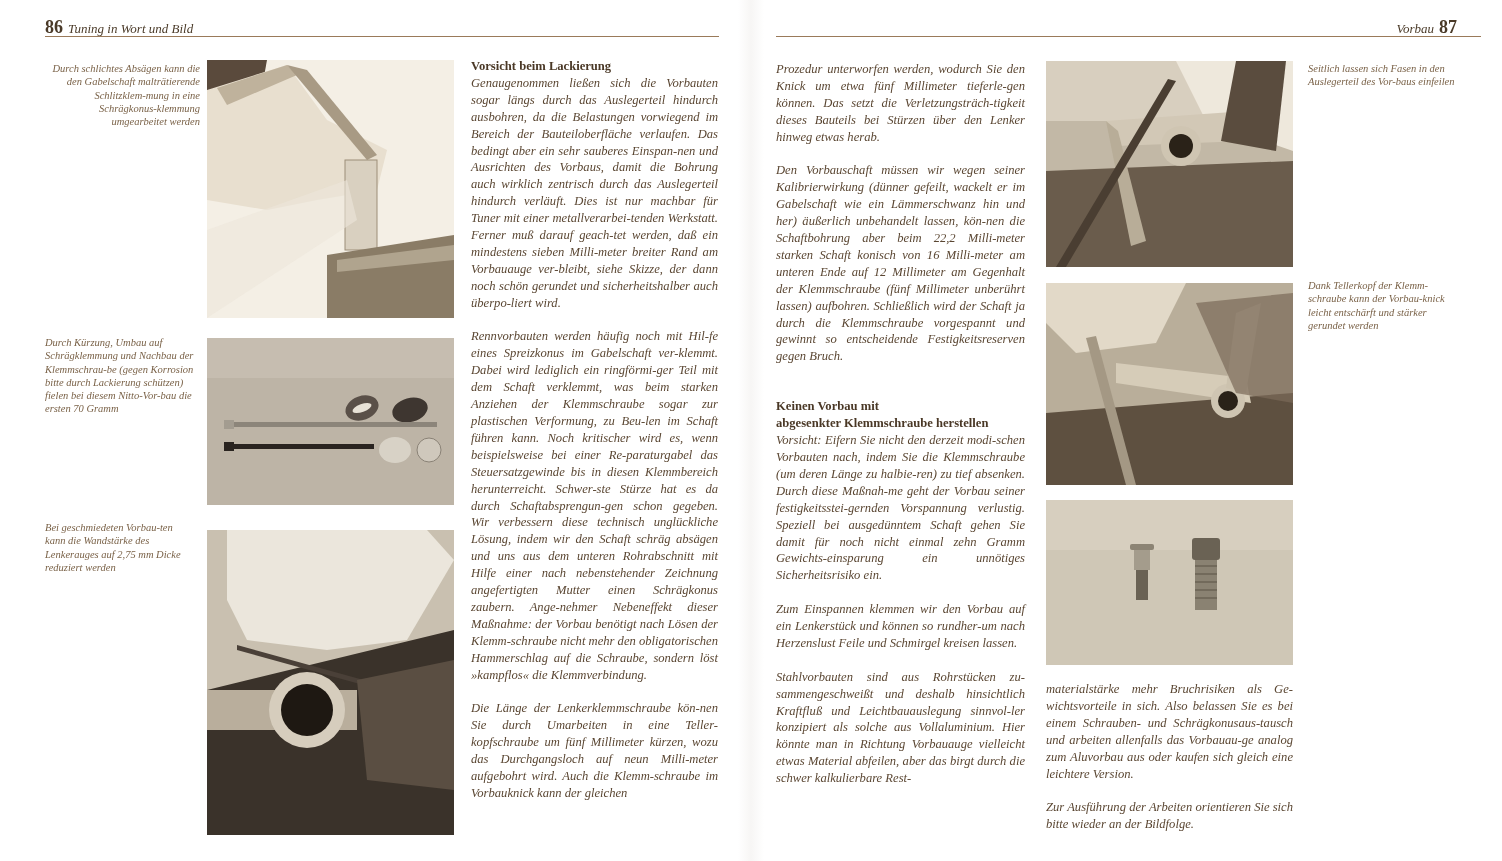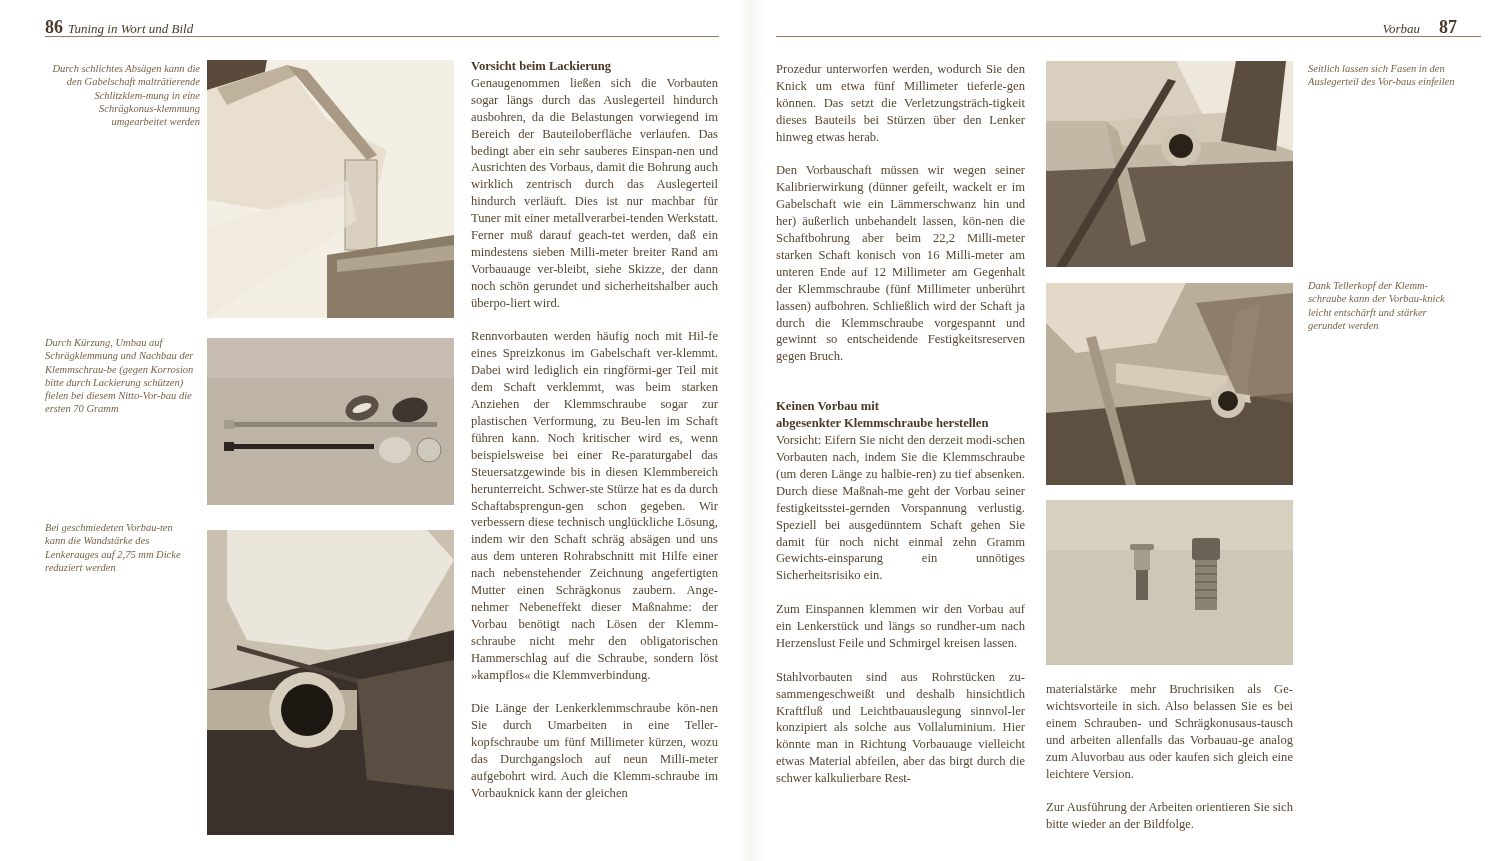--- a/index.html
+++ b/index.html
@@ -13,35 +13,35 @@
     .page { position: absolute; top: 0; height: 861px; }
     .page-left { left: 0; width: 750px; }
     .page-right { left: 752px; width: 750px; }
 
     .running-head { position: absolute; top: 17px; font-size: 13px; color: #4a3a28; white-space: nowrap; }
     .running-head .num { font-weight: bold; font-size: 18px; }
     .running-head .title { font-style: italic; text-align: center; }
     .page-left .running-head { left: 45px; }
     .page-left .running-head .title { margin-left: 5px; }
     .page-right .running-head { right: 45px; }
-    .page-right .running-head .title { margin-right: 19px; }
+    .page-right .running-head .title { margin-right: 5px; }
 
     .rule { position: absolute; top: 36px; height: 1px; background: #9a7a5a; }
     .page-left .rule { left: 45px; width: 674px; }
     .page-right .rule { left: 24px; width: 705px; }
 
     .caption {
       position: absolute; font-style: italic; font-size: 10.5px; line-height: 13.3px;
       color: #7a6248;
     }
     .body-col {
       position: absolute; font-size: 12.6px; line-height: 16.9px; color: #5a4632;
       text-align: justify; hyphens: manual;
     }
-    .body-col p { margin: 0 0 16.9px 0; }
+    .body-col p { margin: 0 0 16.9px 0; font-style: italic; }
     .body-col h3 { margin: 0; font-size: 12.6px; line-height: 16.9px; font-weight: bold; color: #4a3826; }
 
     .photo { position: absolute; overflow: hidden; }
     .photo svg { display: block; width: 100%; height: 100%; }
     .gutter {
       position: absolute; left: 738px; top: 0; width: 26px; height: 861px;
       background: linear-gradient(90deg, rgba(0,0,0,0) 0%, rgba(120,100,80,0.06) 50%, rgba(0,0,0,0) 100%);
     }
   </style>
 </head>
@@ -115,21 +115,21 @@
     <span class="title">Vorbau</span><span class="num">87</span>
   </div>
   <div class="rule"></div>
 
   <div class="body-col" style="left:24px; top:61px; width:249px;">
     <p>Prozedur unterworfen werden, wodurch Sie den Knick um etwa fünf Millimeter tieferle-gen können. Das setzt die Verletzungsträch-tigkeit dieses Bauteils bei Stürzen über den Lenker hinweg etwas herab.</p>
     <p style="margin-bottom:33px;">Den Vorbauschaft müssen wir wegen seiner Kalibrierwirkung (dünner gefeilt, wackelt er im Gabelschaft wie ein Lämmerschwanz hin und her) äußerlich unbehandelt lassen, kön-nen die Schaftbohrung aber beim 22,2 Milli-meter starken Schaft konisch von 16 Milli-meter am unteren Ende auf 12 Millimeter am Gegenhalt der Klemmschraube (fünf Millimeter unberührt lassen) aufbohren. Schließlich wird der Schaft ja durch die Klemmschraube vorgespannt und gewinnt so entscheidende Festigkeitsreserven gegen Bruch.</p>
     <h3>Keinen Vorbau mit</h3>
     <h3>abgesenkter Klemmschraube herstellen</h3>
     <p>Vorsicht: Eifern Sie nicht den derzeit modi-schen Vorbauten nach, indem Sie die Klemmschraube (um deren Länge zu halbie-ren) zu tief absenken. Durch diese Maßnah-me geht der Vorbau seiner festigkeitsstei-gernden Vorspannung verlustig. Speziell bei ausgedünntem Schaft gehen Sie damit für noch nicht einmal zehn Gramm Gewichts-einsparung ein unnötiges Sicherheitsrisiko ein.</p>
-    <p>Zum Einspannen klemmen wir den Vorbau auf ein Lenkerstück und längs so rundher-um nach Herzenslust Feile und Schmirgel kreisen lassen.</p>
+    <p>Zum Einspannen klemmen wir den Vorbau auf ein Lenkerstück und können so rundher-um nach Herzenslust Feile und Schmirgel kreisen lassen.</p>
     <p>Stahlvorbauten sind aus Rohrstücken zu-sammengeschweißt und deshalb hinsichtlich Kraftfluß und Leichtbauauslegung sinnvol-ler konzipiert als solche aus Vollaluminium. Hier könnte man in Richtung Vorbauauge vielleicht etwas Material abfeilen, aber das birgt durch die schwer kalkulierbare Rest-</p>
   </div>
 
   <div class="photo" style="left:294px; top:61px; width:247px; height:206px;">
     <svg viewBox="0 0 247 206" preserveAspectRatio="none">
       <rect width="247" height="206" fill="#c2b8a6"></rect>
       <path d="M0 0 L247 0 L247 60 L0 60 Z" fill="#d8cfbf"></path>
       <path d="M130 0 L247 0 L247 90 L160 60 Z" fill="#eee8dc"></path>
       <path d="M0 110 L247 100 L247 206 L0 206 Z" fill="#6a5c4c"></path>
       <path d="M60 60 L200 50 L200 80 L70 85 Z" fill="#d2c8b6"></path>

